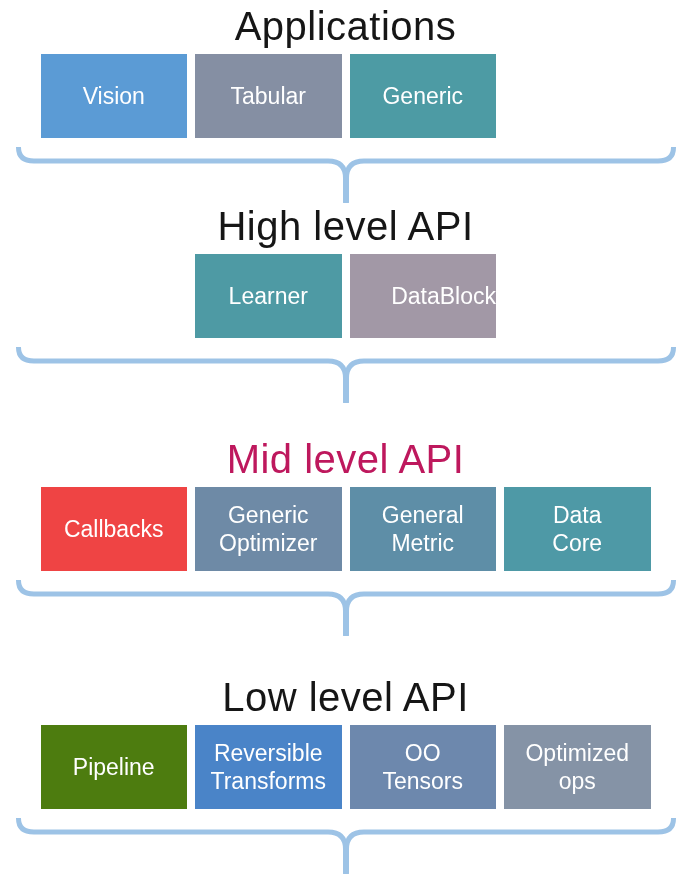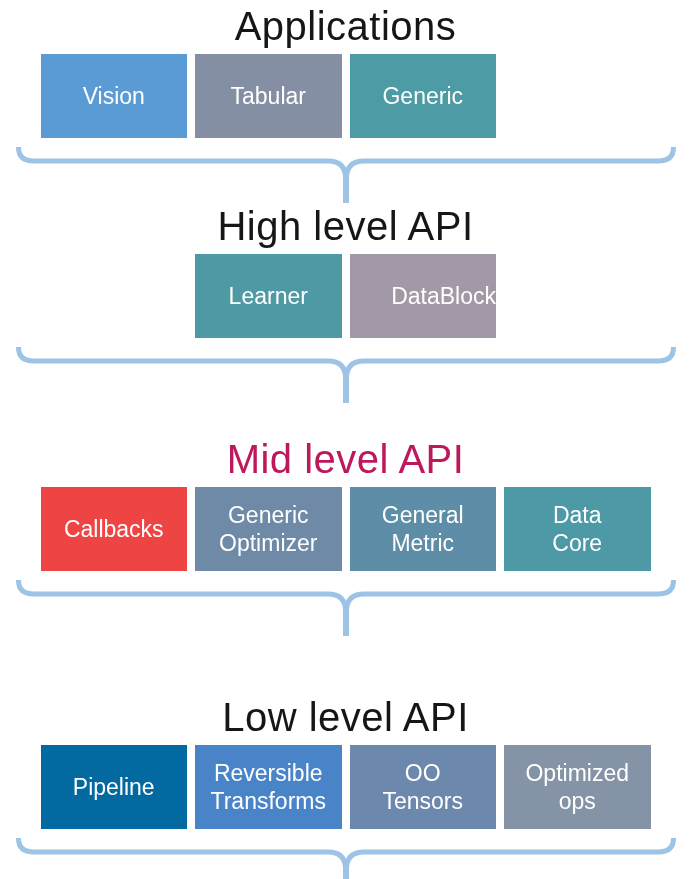--- a/index.html
+++ b/index.html
@@ -118,23 +118,23 @@
 Core</span>
       </div>
     </div>
     <svg class="brace" viewBox="0 0 660 56" aria-hidden="true" style="color: rgb(157, 195, 230);">
       <path d="M2.5 0.5 C2.5 9.5 8 14 18 14 L312 14 C324 14 329.5 20 329.5 31 L329.5 55"></path>
       <path d="M657.5 0.5 C657.5 9.5 652 14 642 14 L348 14 C336 14 330.5 20 330.5 31 L330.5 55"></path>
     </svg>
   </section>
 
   <section class="layer" id="layer-low">
-    <h2 class="layer-title" style="color: rgb(22, 22, 22); margin-top: 20px;">Low level API</h2>
+    <h2 class="layer-title" style="color: rgb(22, 22, 22);">Low level API</h2>
     <div class="row">
-      <div class="box" style="background-color: #0369a1; text-align: center;">
+      <div class="box" style="background-color: #4d7c0f; text-align: center;">
         <span>Pipeline</span>
       </div>
       <div class="box" style="background-color: rgb(74, 132, 200);">
         <span>Reversible
 Transforms</span>
       </div>
       <div class="box" style="background-color: rgb(109, 136, 173);">
         <span>OO
 Tensors</span>
       </div>

